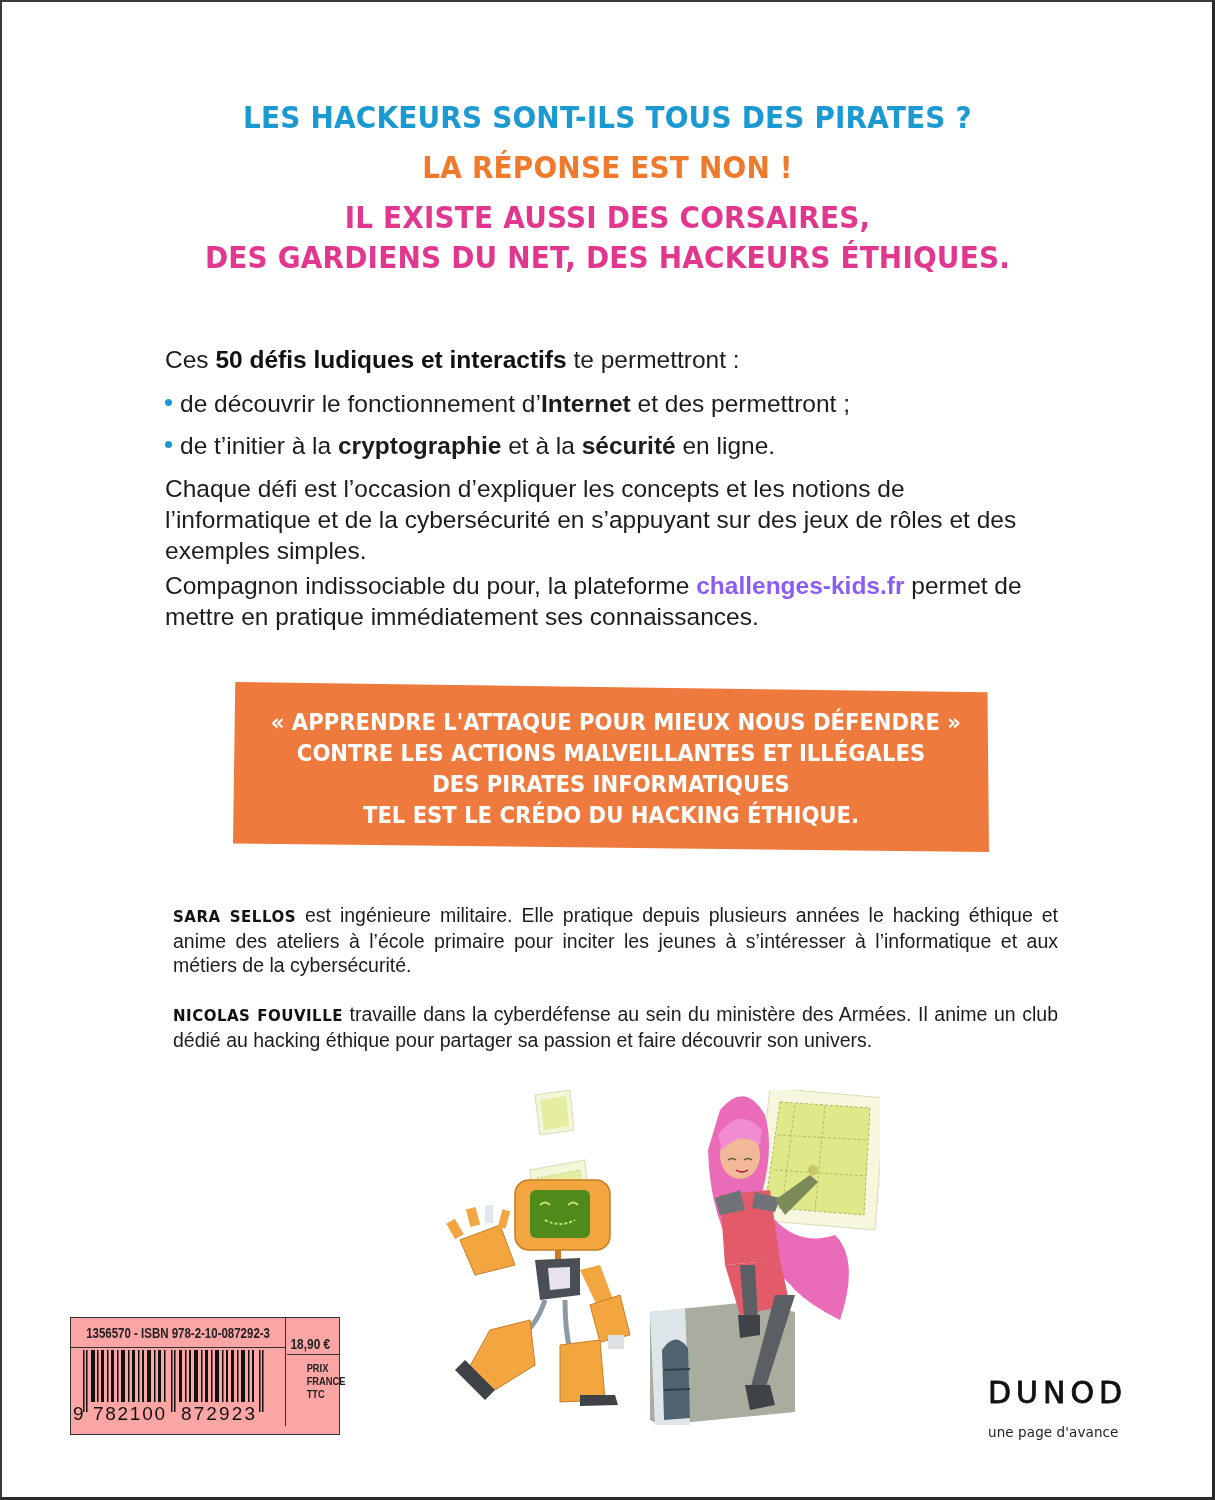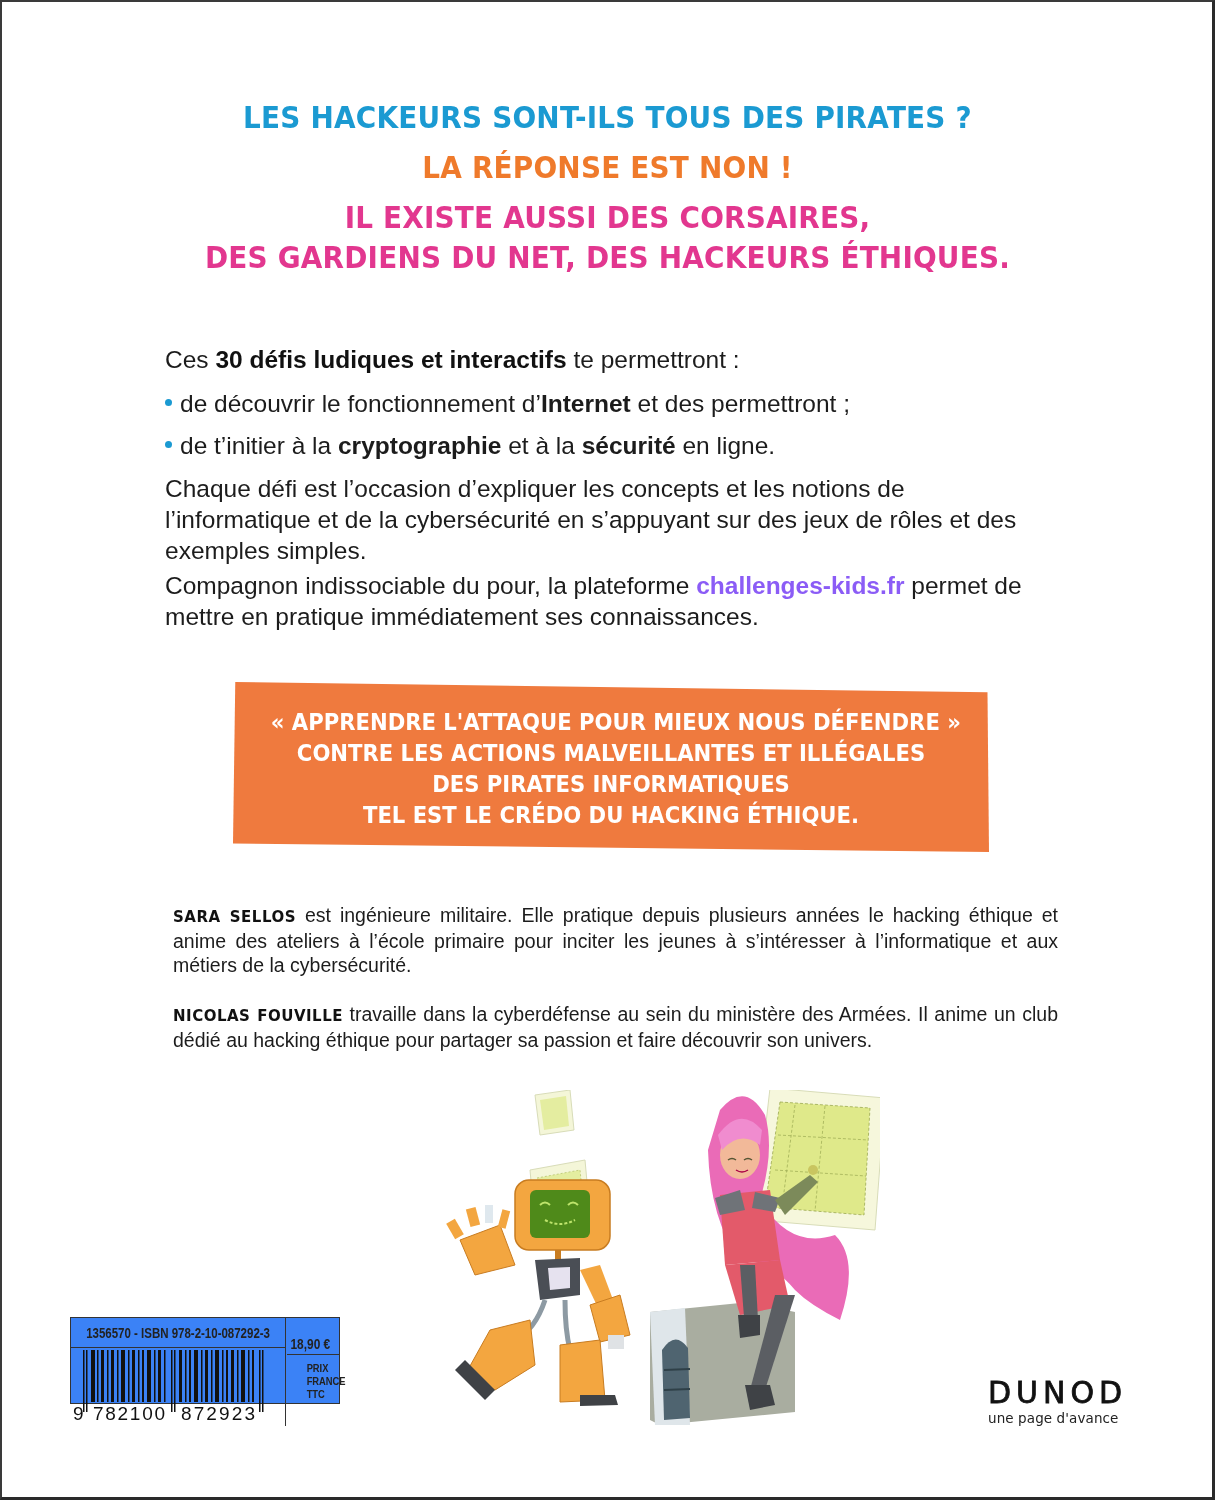--- a/index.html
+++ b/index.html
@@ -60,54 +60,54 @@
       font-family: "Liberation Sans", sans-serif; font-size: 19.5px;
       line-height: 24px; color: #1c1c1c; text-align: justify; margin-left: 8px;
     }
     .bio .author { font-family: "DejaVu Sans", sans-serif; font-weight: bold; font-size: 15px; letter-spacing: 0.5px; color: #111; }
     .bio1 { top: 903px; }
     .bio2 { top: 1002px; }
 
     .illustration { position: absolute; left: 440px; top: 1090px; width: 440px; height: 340px; }
 
     .barcode-box {
-      position: absolute; left: 70px; top: 1317px; width: 270px; height: 87px;
-      border: 1.5px solid #333; background: #3b82f6; text-decoration: underline;
+      position: absolute; left: 70px; top: 1317px; width: 270px; height: 118px;
+      border: 1.5px solid #333; background: #fca5a5; text-decoration: underline;
     }
     .isbn-row {
       position: absolute; left: 0; top: 0; width: 215px; height: 30px;
       border-right: 1.5px solid #333; border-bottom: 1.5px solid #333;
       font-family: "Liberation Sans", sans-serif; font-size: 14px; font-weight: bold;
       display: flex; align-items: center; justify-content: center; color: #222;
       transform-origin: left;
     }
     .isbn-row span { display: inline-block; transform: scaleX(0.82); white-space: nowrap; }
     .bars { position: absolute; left: 0; top: 30px; width: 215px; height: 78px; border-right: 1.5px solid #333; }
     .bars svg { position: absolute; left: 0; top: 0; }
     .price-col { position: absolute; left: 216px; top: 0; width: 52px; height: 108px; }
     .price { position: absolute; top: 18px; left: 0; width: 52px; text-align: left; font-family: "Liberation Sans", sans-serif; font-weight: bold; font-size: 14px; color: #222; border-bottom: 1.5px solid #333; padding-bottom: 2px; }
     .price span { display: inline-block; transform: scaleX(0.85); }
     .price-label { position: absolute; top: 44px; left: 0; width: 52px; text-align: left; font-family: "Liberation Sans", sans-serif; font-weight: bold; font-size: 11px; line-height: 13px; color: #222; padding-left: 17px; }
     .price-label div { transform: scaleX(0.85); }
 
     .publisher { position: absolute; left: 988px; top: 1378px; width: 160px; }
     .pub-name { font-family: "DejaVu Sans", sans-serif; font-size: 30px; letter-spacing: 5px; color: #111; line-height: 30px; font-weight: normal; -webkit-text-stroke: 0.8px #111; }
-    .pub-tag { font-family: "DejaVu Sans", sans-serif; font-size: 13.5px; color: #222; margin-top: 2px; letter-spacing: 0.1px; }
+    .pub-tag { font-family: "DejaVu Sans", sans-serif; font-size: 13.5px; color: #222; margin-top: 16px; letter-spacing: 0.1px; }
   </style>
 </head>
 <body>
 
 <div class="frame"></div>
 
 <div class="hl hl-blue">LES HACKEURS SONT-ILS TOUS DES PIRATES ?</div>
 <div class="hl hl-orange">LA RÉPONSE EST NON !</div>
 <div class="hl hl-pink1">IL EXISTE AUSSI DES CORSAIRES,</div>
 <div class="hl hl-pink2">DES GARDIENS DU NET, DES HACKEURS ÉTHIQUES.</div>
 
-<div class="body-text intro"><span>Ces </span><b>30 défis ludiques et interactifs</b><span> te permettront :</span></div>
+<div class="body-text intro"><span>Ces </span><b>50 défis ludiques et interactifs</b><span> te permettront :</span></div>
 
 <div class="bullet b1"><span class="dot"></span><span>de découvrir le fonctionnement d’</span><b>Internet</b><span> et des permettront ;</span></div>
 
 <div class="bullet b2"><span class="dot"></span><span>de t’initier à la </span><b>cryptographie</b><span> et à la </span><b>sécurité</b><span> en ligne.</span></div>
 
 <div class="body-text para1">Chaque défi est l’occasion d’expliquer les concepts et les notions de l’informatique et de la cybersécurité en s’appuyant sur des jeux de rôles et des exemples simples.</div>
 
 <div class="body-text para2"><span>Compagnon indissociable du pour, la plateforme </span><span class="link">challenges-kids.fr</span><span> permet de mettre en pratique immédiatement ses connaissances.</span></div>
 
 <div class="banner"></div>

